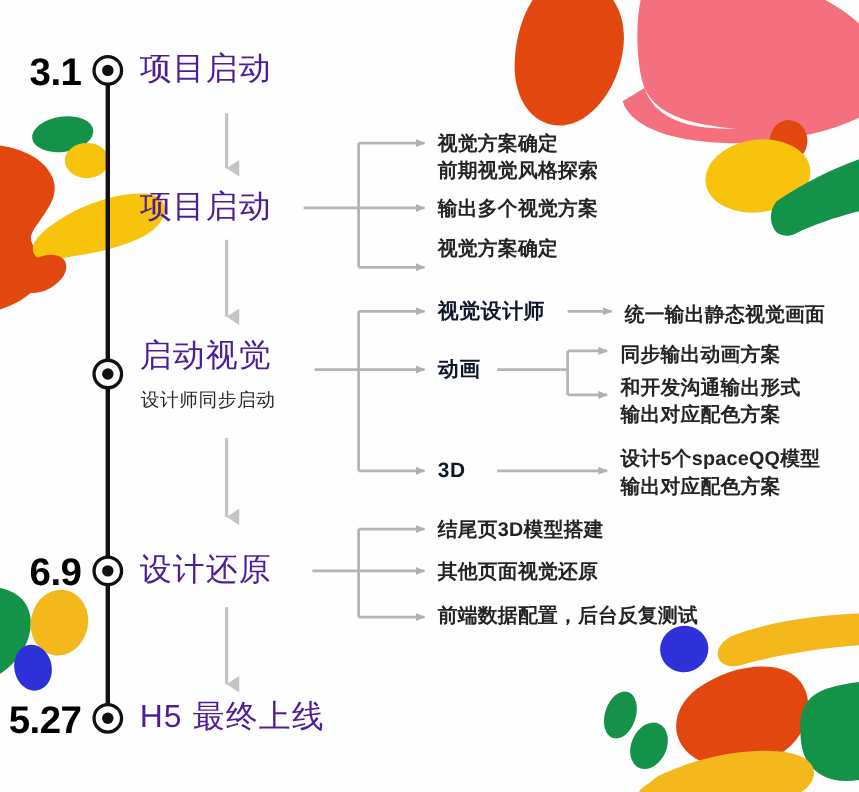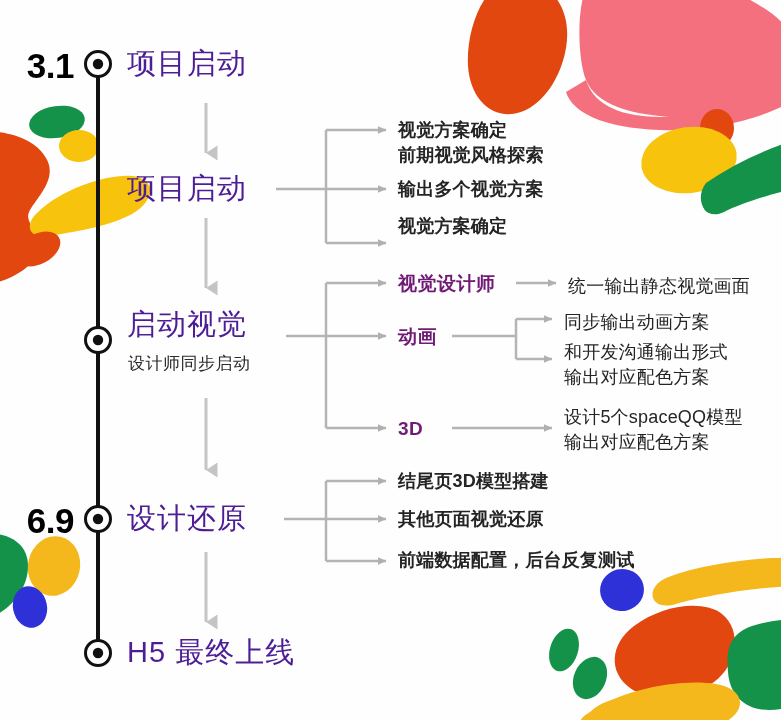--- a/index.html
+++ b/index.html
@@ -60,31 +60,31 @@
     position: absolute;
     color: #2b2b2b;
     font-weight: normal;
     font-size: 17px;
     letter-spacing: 0.5px;
     line-height: 1;
     white-space: nowrap;
   }
   .node-label {
     position: absolute;
-    color: #701a75;
+    color: #0f172a;
     font-weight: bold;
     font-size: 19px;
     letter-spacing: 0.5px;
     line-height: 1;
     white-space: nowrap;
   }
   .leaf-label {
     position: absolute;
     color: #242424;
-    font-weight: normal;
+    font-weight: bold;
     font-size: 18px;
     letter-spacing: 0.2px;
     line-height: 25px;
     white-space: pre-line;
   }
   .leaf-bold {
     font-weight: bold;
   }
 </style>
 </head>
@@ -209,16 +209,17 @@
     <div class="node-label" style="left:398px; top:419px;">3D</div>
     <div class="leaf-label" style="left:564px; top:405px;">设计5个spaceQQ模型
 输出对应配色方案</div>
 
     <div class="date" style="left:22px; top:503px; width:52px;">6.9</div>
     <div class="milestone-title" style="left:127px; top:504px;">设计还原</div>
     <div class="leaf-label leaf-bold" style="left:398px; top:469px;">结尾页3D模型搭建</div>
     <div class="leaf-label leaf-bold" style="left:398px; top:507px;">其他页面视觉还原</div>
     <div class="leaf-label leaf-bold" style="left:398px; top:549px;font-family:Liberation Mono, monospace;">前端数据配置，后台反复测试</div>
 
+    <div class="date" style="left:2px; top:637px; width:72px;">5.27</div>
     <div class="milestone-title" style="left:127px; top:638px;">H5 最终上线</div>
 
   </div>
 </div>
 
 </body></html>

